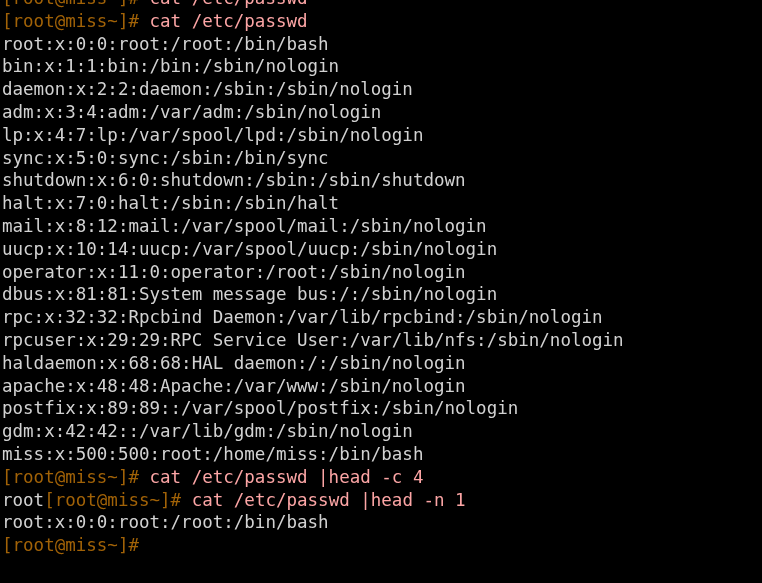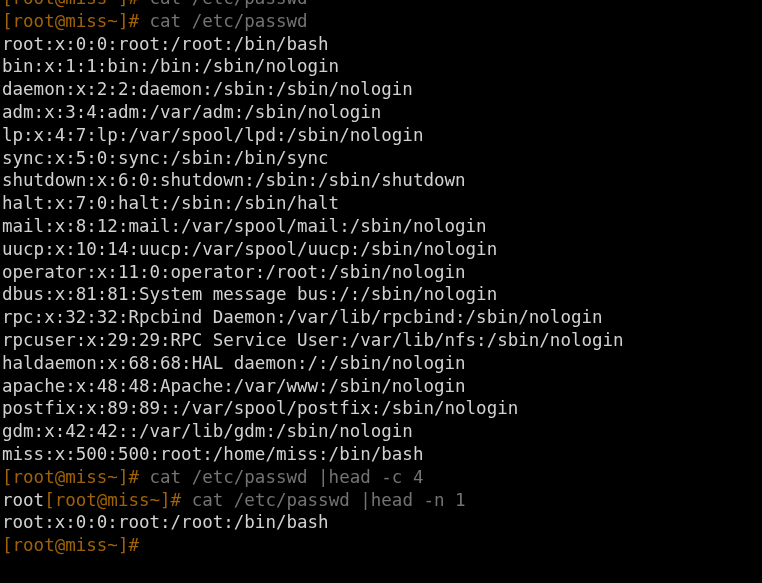--- a/index.html
+++ b/index.html
@@ -32,21 +32,21 @@
     height: 22.8px;
     line-height: 22.8px;
     white-space: pre;
     color: #d2d2d2;
     overflow: hidden;
   }
   .prompt {
     color: #a16207;
   }
   .cmd {
-    color: #737373;
+    color: #fca5a5;
   }
   .out {
     color: #d2d2d2;
     margin-top: 41px;
   }
 </style>
 </head>
 <body>
 
 <div id="terminal">

